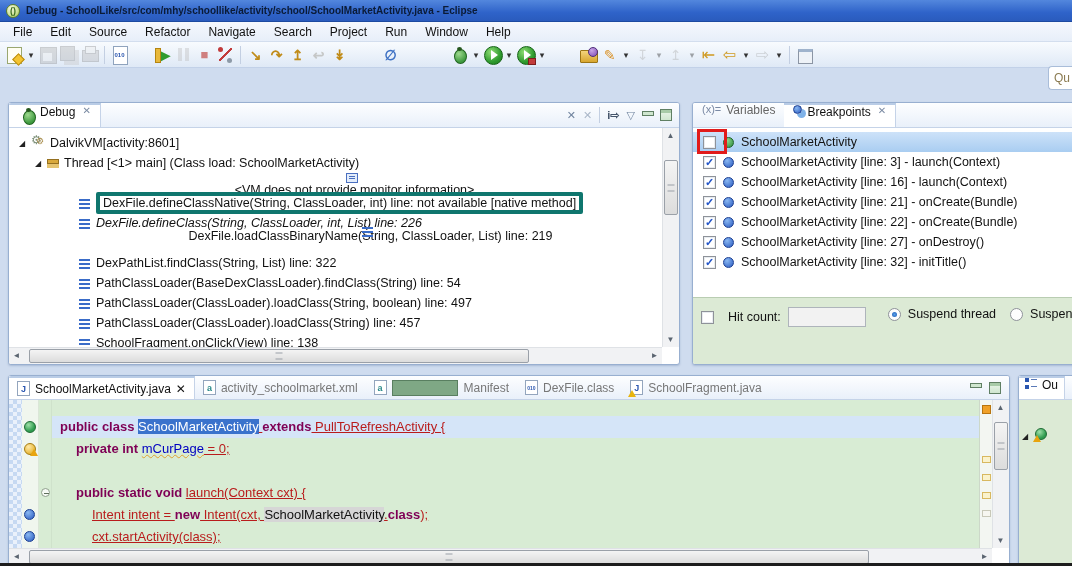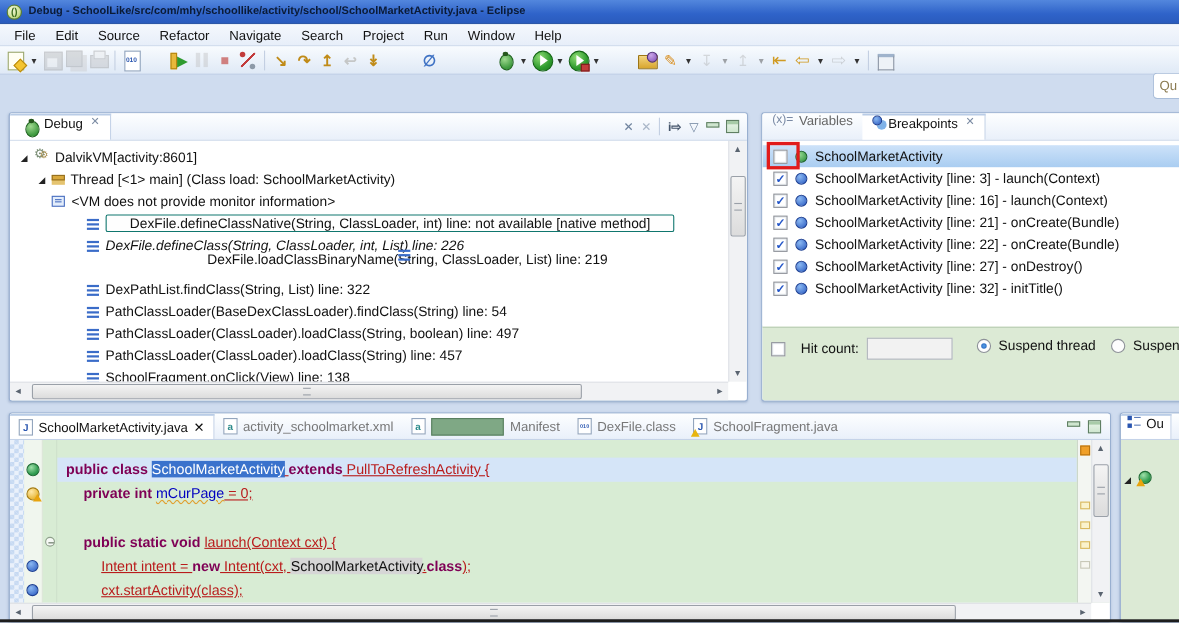--- a/index.html
+++ b/index.html
@@ -108,21 +108,21 @@
   .ticon { margin-right:6px; flex:none; position:relative; }
   .t-jvm { width:13px; height:13px; }
   .t-jvm::before { content:"⚙"; position:absolute; left:0; top:-4px; font-size:12px; color:#7c8f77; }
   .t-jvm::after { content:"⚙"; position:absolute; left:5px; top:-1px; font-size:9px; color:#aa8f4f; }
   .t-thread { width:11px; height:11px; }
   .t-thread::before { content:""; position:absolute; left:0; top:1px; width:10px; height:3px; background:#d9a93c; border:1px solid #957020;
     box-shadow:0 4px 0 #e5c470; }
   .t-monitor { width:12px; height:10px; background:#e3edfb; border:1px solid #4a6fc0; }
   .t-monitor::before { content:""; position:absolute; left:2px; top:2px; width:6px; height:1px; background:#4a6fc0; box-shadow:0 2px 0 #4a6fc0; }
   .t-frame { width:11px; height:2px; background:#3a6cc8; box-shadow:0 4px 0 #3a6cc8, 0 8px 0 #3a6cc8; margin-top:-6px; }
-  .framebox { background:#fefefe; border:1px solid #0f766e; border-radius:2px; padding:0 21px; }
+  .framebox { background:#fefefe; border:4px solid #0f766e; border-radius:2px; padding:0 3px; }
   #debug-vscroll { position:absolute; right:0; top:25px; width:17px; bottom:17px; background:#f1f2f4; border-left:1px solid #dfe2e6; }
   #debug-hscroll { position:absolute; left:0; right:17px; bottom:0; height:17px; background:#f1f2f4; border-top:1px solid #dfe2e6; }
   .sb-arrow { position:absolute; width:15px; height:15px; display:flex; align-items:center; justify-content:center;
     font-size:8px; color:#5a6470; }
   .sb-thumb { position:absolute; background:linear-gradient(#f4f4f4,#dcdcdc); border:1px solid #9aa0a8; border-radius:2px; }
   .sb-thumb::after { content:""; position:absolute; left:50%; top:50%; transform:translate(-50%,-50%);
     width:7px; height:5px; border-top:1px solid #9aa0a8; border-bottom:1px solid #9aa0a8; }
   .sb-thumb.v::after { width:7px; height:5px; }
 
   
@@ -349,21 +349,21 @@
       <div class="trow" style="padding-left: 8px;">
         <span class="tarrow">◢</span>
         <span class="ticon t-jvm"></span>
         <span>DalvikVM[activity:8601]</span>
       </div>
       <div class="trow" style="padding-left: 24px;">
         <span class="tarrow">◢</span>
         <span class="ticon t-thread"></span>
         <span>Thread [&lt;1&gt; main] (Class load: SchoolMarketActivity)</span>
       </div>
-      <div class="trow" style="padding-left: 38px;">
+      <div class="trow" style="padding-left: 38px; flex-direction: column;">
         <span class="ticon t-monitor"></span>
         <span>&lt;VM does not provide monitor information&gt;</span>
       </div>
       <div class="trow" style="padding-left: 70px;">
         <span class="ticon t-frame"></span>
         <span class="framebox">DexFile.defineClassNative(String, ClassLoader, int) line: not available [native method]</span>
       </div>
       <div class="trow" style="padding-left: 70px; font-style: italic;">
         <span class="ticon t-frame"></span>
         <span>DexFile.defineClass(String, ClassLoader, int, List) line: 226</span>

